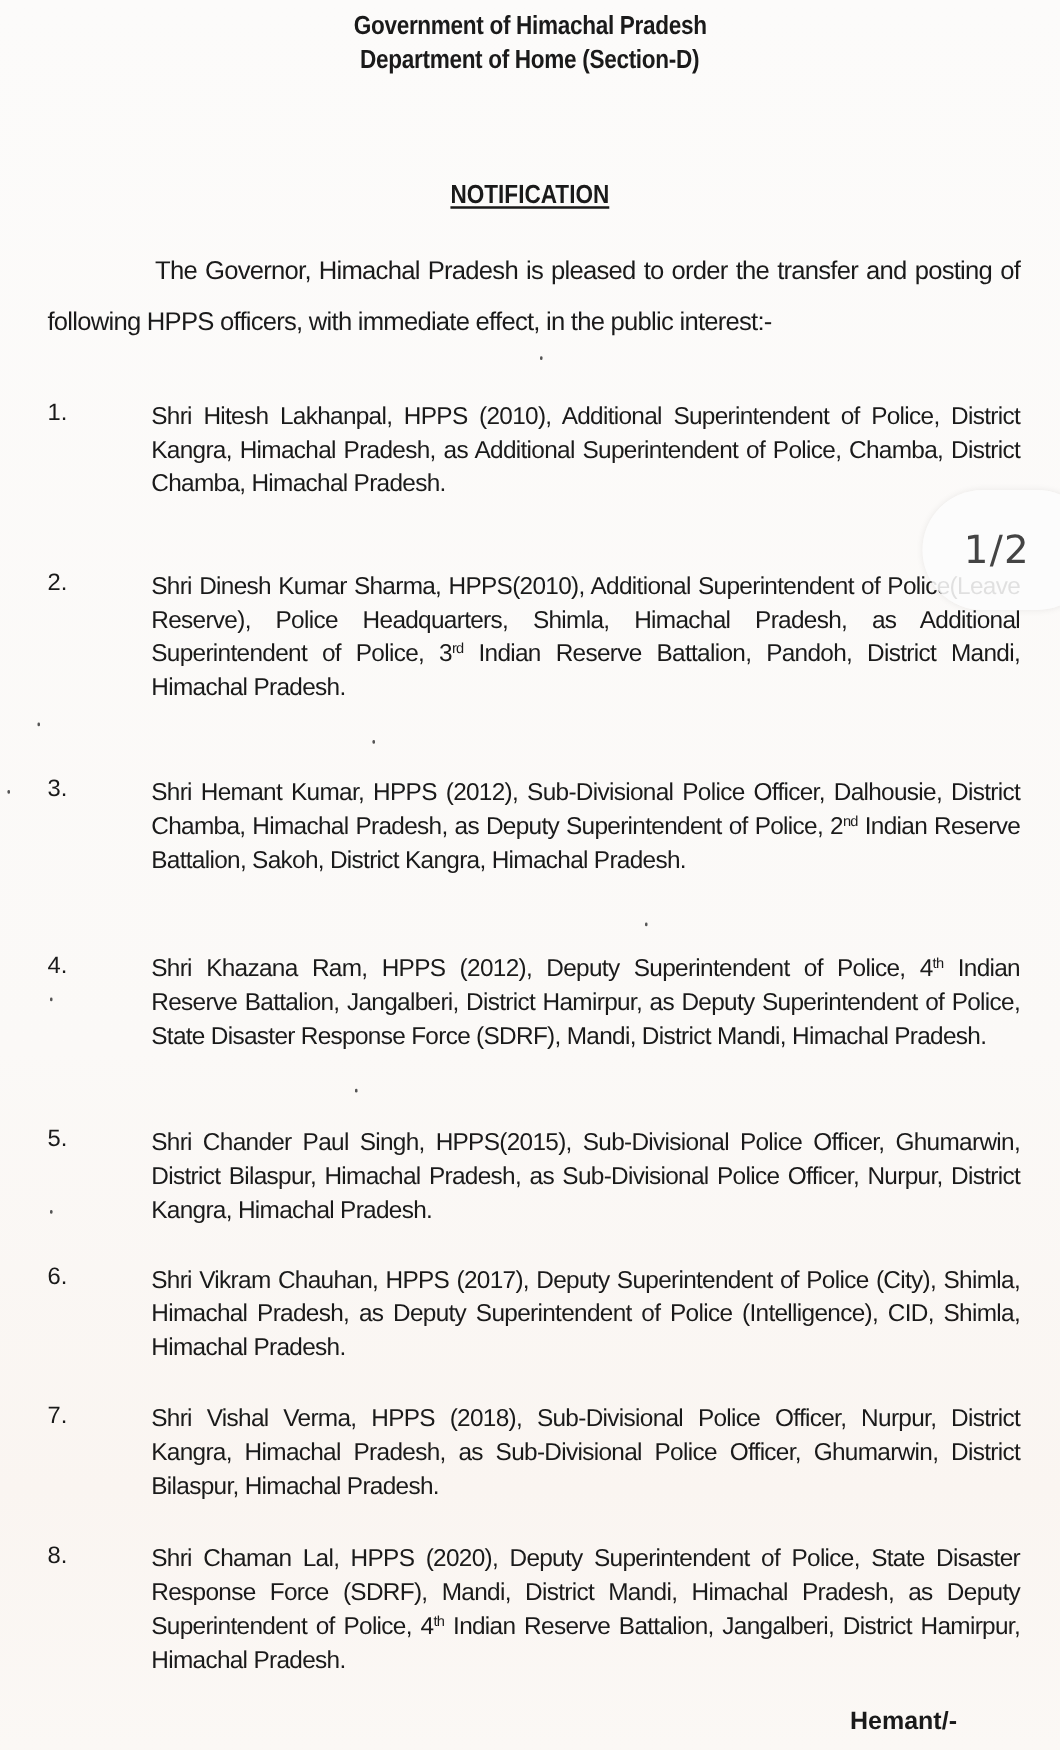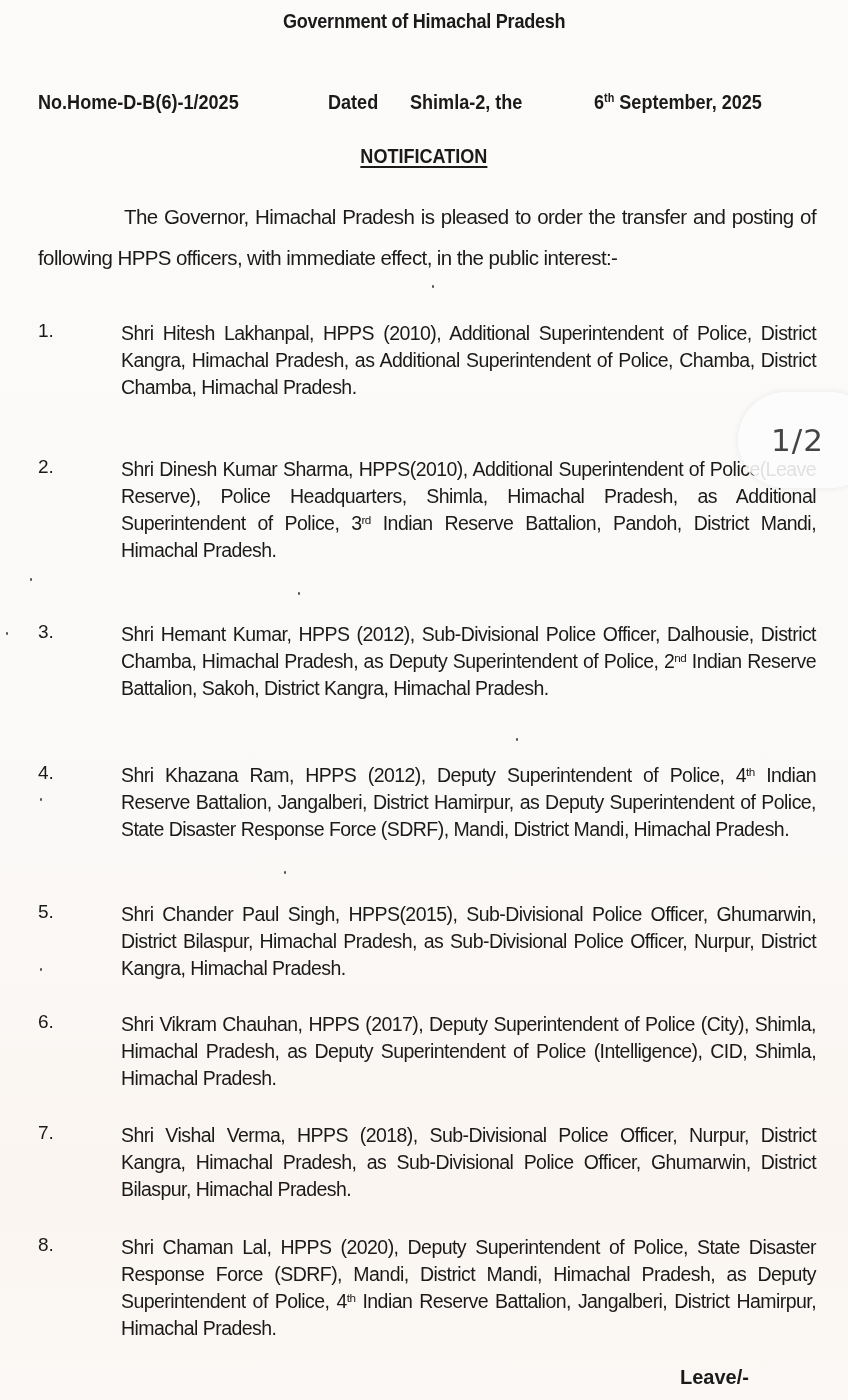--- a/index.html
+++ b/index.html
@@ -74,27 +74,22 @@
     font-family: "DejaVu Sans", sans-serif; letter-spacing: 1px;
   }
   .speck { position: absolute; width: 2px; height: 3px; background: #555; border-radius: 1px; }
 </style>
 </head>
 <body>
 
 <div class="page">
 
   <div class="header-line" id="hdr1"><span>Government of Himachal Pradesh</span></div>
+  <div class="header-line" id="hdr2"><span>Department of Home (Section-D)</span></div>
 
-  <div class="ref-row">
-    <span id="ref-no">No.Home-D-B(6)-1/2025</span>
-    <span id="ref-dated">Dated</span>
-    <span id="ref-place">Shimla-2, the</span>
-    <span id="ref-date"><span>6</span><sup>th</sup><span> September, 2025</span></span>
-  </div>
 
   <div class="title"><span>NOTIFICATION</span></div>
 
   <div class="intro">The Governor, Himachal Pradesh is pleased to order the transfer and posting of following HPPS officers, with immediate effect, in the public interest:-</div>
 
   <div class="item" id="item-1">
     <div class="num">1.</div>
     <div class="body"><span class="b">Shri Hitesh Lakhanpal, HPPS (2010),</span><span> Additional Superintendent of Police, District Kangra, Himachal Pradesh, </span><span class="b"><span>as Additional Superintendent of Police, Chamba, District Chamba, Himachal Pradesh.</span></span></div>
   </div>
 
@@ -126,21 +121,21 @@
   <div class="item" id="item-7">
     <div class="num">7.</div>
     <div class="body"><span class="b">Shri Vishal Verma, HPPS (2018),</span><span> Sub-Divisional Police Officer, Nurpur, District Kangra, Himachal Pradesh, </span><span class="b"><span>as Sub-Divisional Police Officer, Ghumarwin, District Bilaspur, Himachal Pradesh.</span></span></div>
   </div>
 
   <div class="item" id="item-8">
     <div class="num">8.</div>
     <div class="body"><span class="b">Shri Chaman Lal, HPPS (2020),</span><span> Deputy Superintendent of Police, State Disaster Response Force (SDRF), Mandi, District Mandi, Himachal Pradesh, </span><span class="b"><span>as Deputy Superintendent of Police, 4</span><sup>th</sup><span> Indian Reserve Battalion, Jangalberi, District Hamirpur, Himachal Pradesh.</span></span></div>
   </div>
 
-  <div class="contd">Leave/-</div>
+  <div class="contd">Hemant/-</div>
 
   <div class="speck" style="left:432px;top:285px;"></div>
   <div class="speck" style="left:298px;top:592px;"></div>
   <div class="speck" style="left:30px;top:578px;"></div>
   <div class="speck" style="left:6px;top:632px;"></div>
   <div class="speck" style="left:516px;top:738px;"></div>
   <div class="speck" style="left:284px;top:871px;"></div>
   <div class="speck" style="left:40px;top:798px;"></div>
   <div class="speck" style="left:40px;top:968px;"></div>
 

